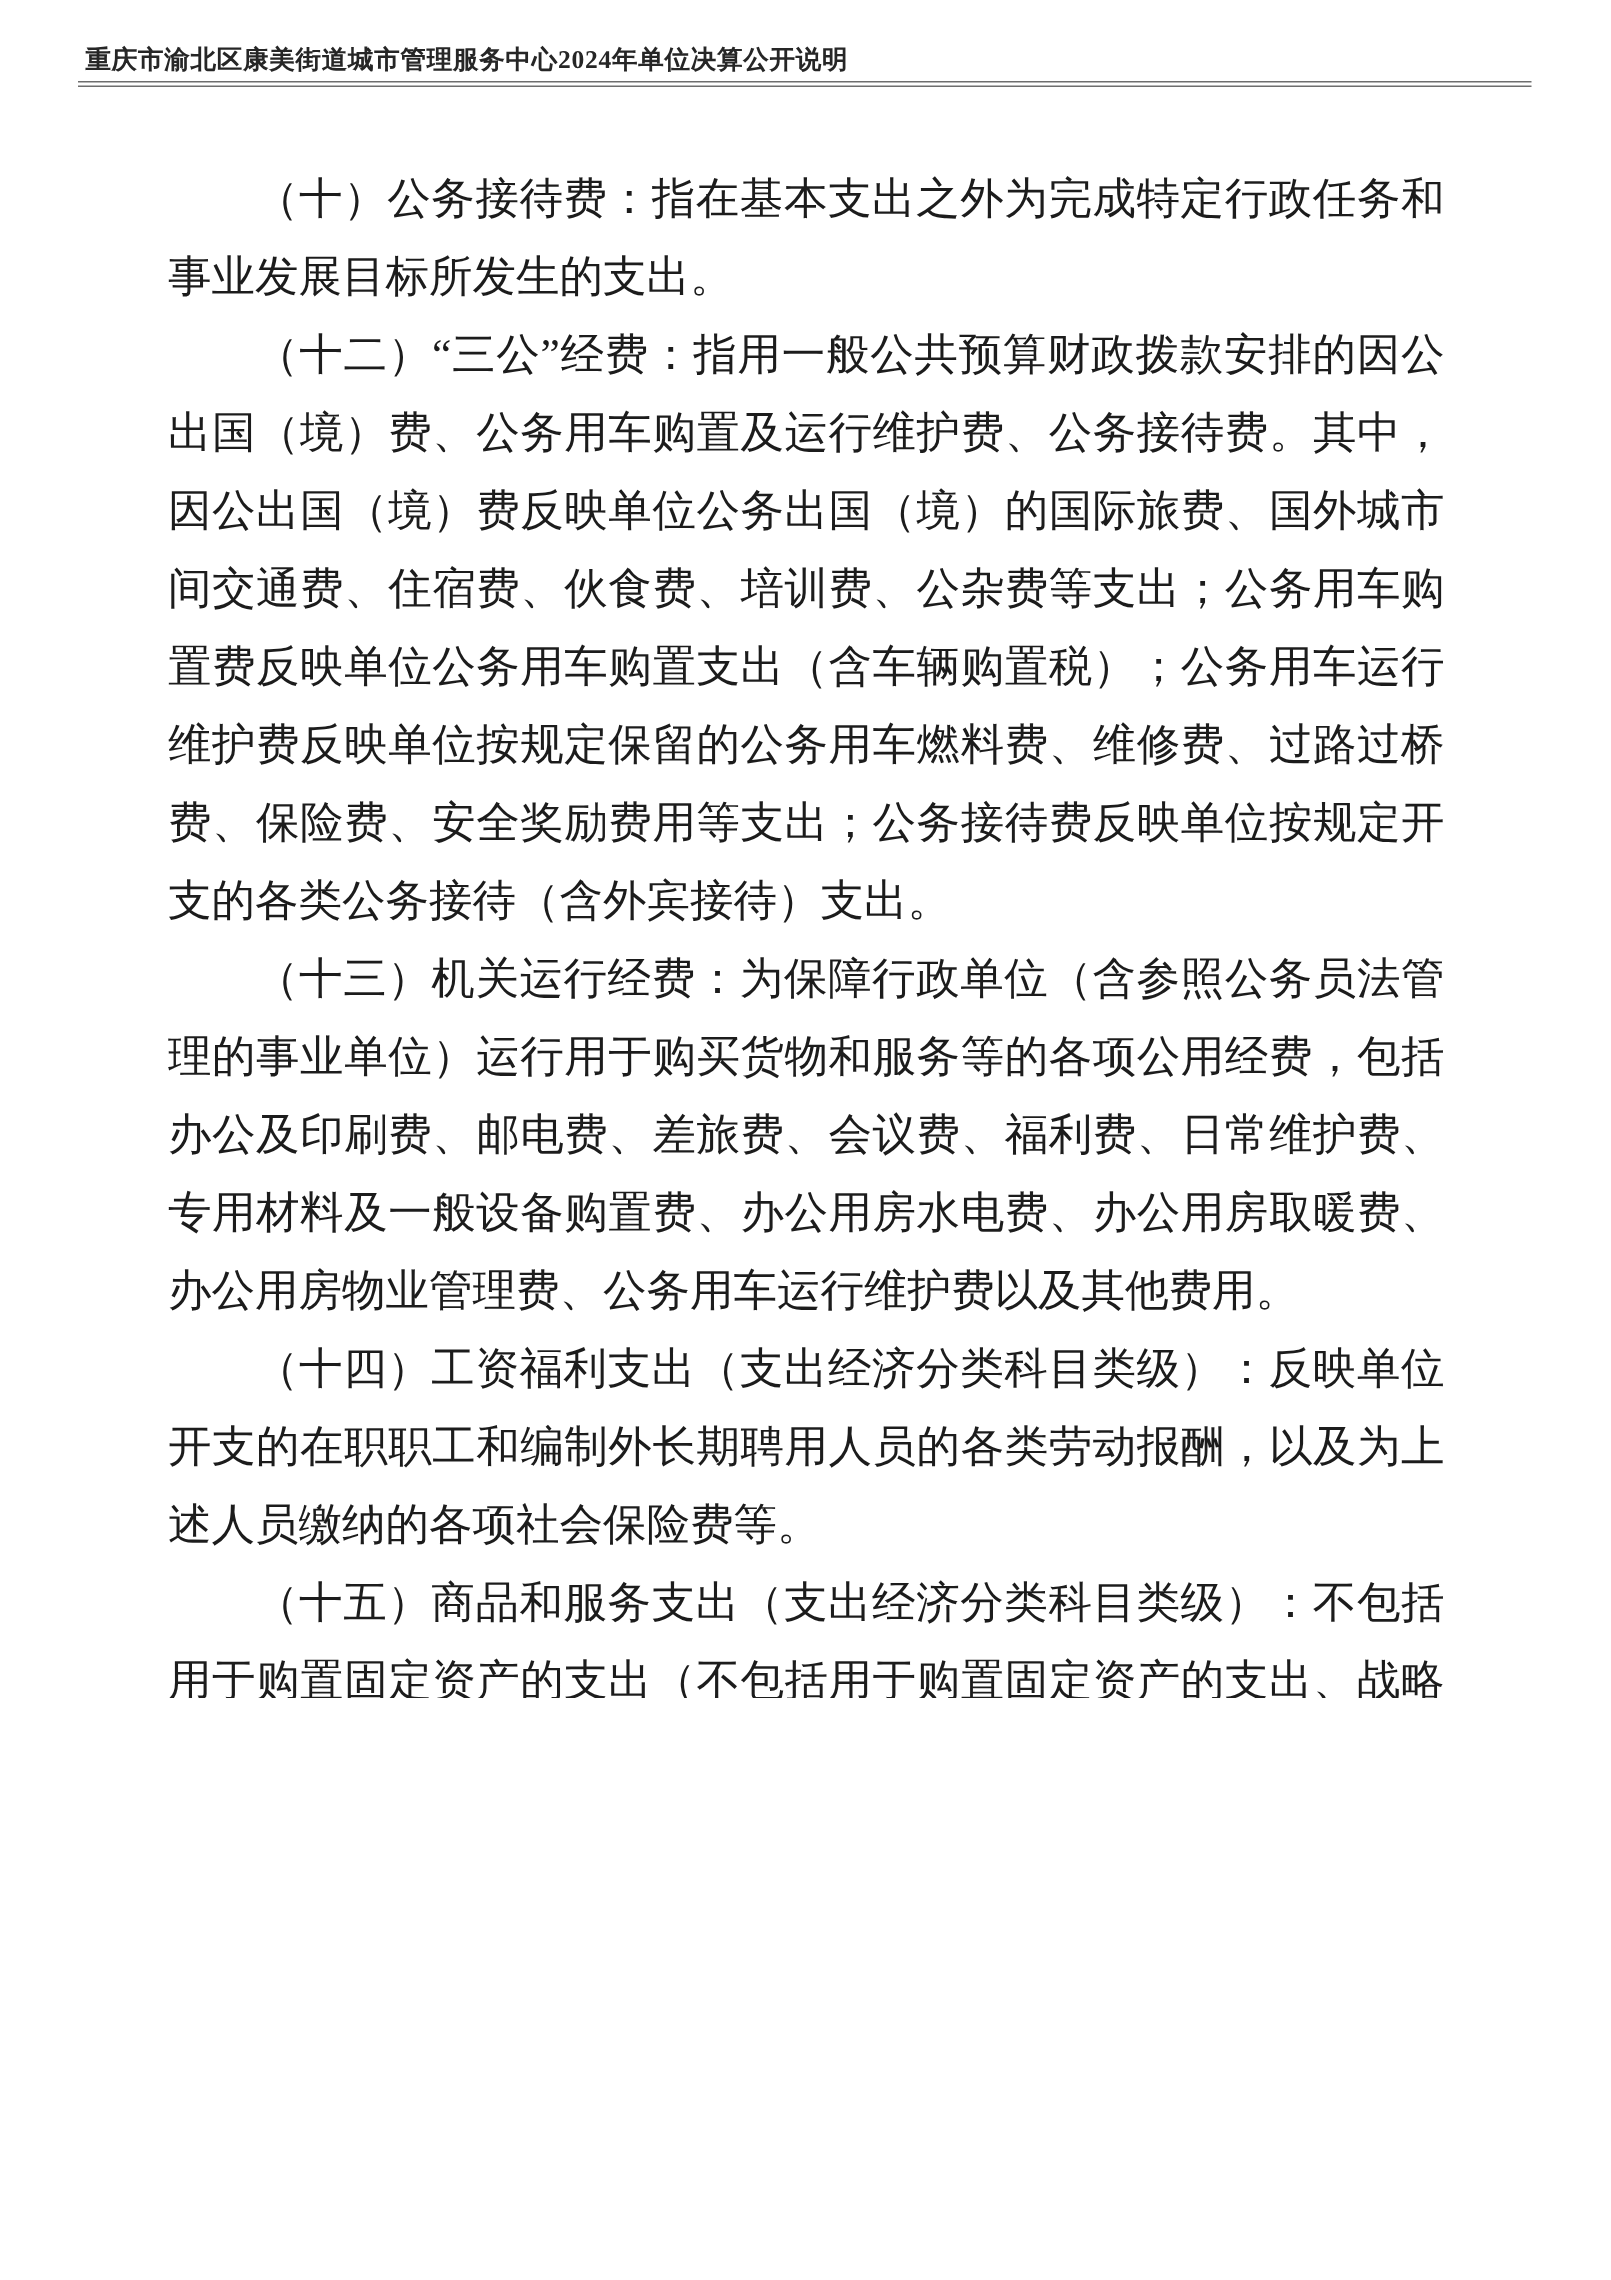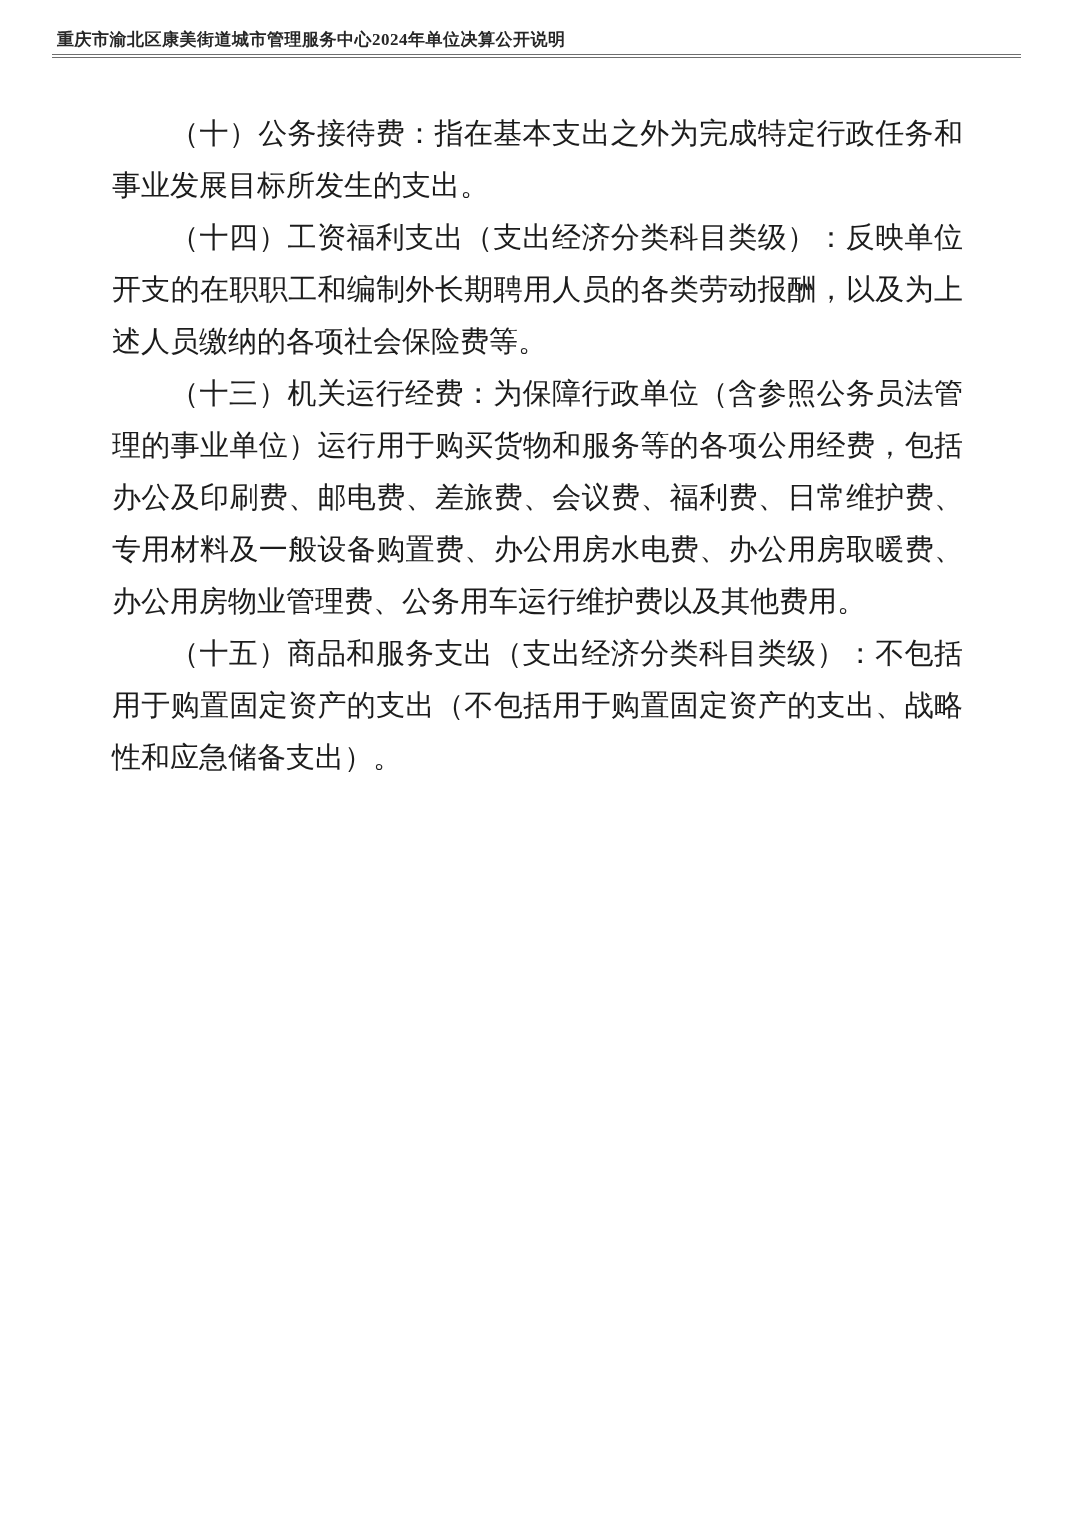--- a/index.html
+++ b/index.html
@@ -68,22 +68,23 @@
 
 <div class="page">
 
   <div class="page-header">
     <div class="header-title">重庆市渝北区康美街道城市管理服务中心2024年单位决算公开说明</div>
     <div class="header-rule"></div>
   </div>
 
   <div class="content">
     <p class="para">（十）公务接待费：指在基本支出之外为完成特定行政任务和事业发展目标所发生的支出。</p>
+    <p class="para">（十二）“三公”经费：指用一般公共预算财政拨款安排的因公出国（境）费、公务用车购置及运行维护费、公务接待费。其中，因公出国（境）费反映单位公务出国（境）的国际旅费、国外城市间交通费、住宿费、伙食费、培训费、公杂费等支出；公务用车购置费反映单位公务用车购置支出（含车辆购置税）；公务用车运行维护费反映单位按规定保留的公务用车燃料费、维修费、过路过桥费、保险费、安全奖励费用等支出；公务接待费反映单位按规定开支的各类公务接待（含外宾接待）支出。</p>
+    <p class="para">（十三）机关运行经费：为保障行政单位（含参照公务员法管理的事业单位）运行用于购买货物和服务等的各项公用经费，包括办公及印刷费、邮电费、差旅费、会议费、福利费、日常维护费、专用材料及一般设备购置费、办公用房水电费、办公用房取暖费、办公用房物业管理费、公务用车运行维护费以及其他费用。</p>
     <p class="para">（十四）工资福利支出（支出经济分类科目类级）：反映单位开支的在职职工和编制外长期聘用人员的各类劳动报酬，以及为上述人员缴纳的各项社会保险费等。</p>
-    <p class="para">（十三）机关运行经费：为保障行政单位（含参照公务员法管理的事业单位）运行用于购买货物和服务等的各项公用经费，包括办公及印刷费、邮电费、差旅费、会议费、福利费、日常维护费、专用材料及一般设备购置费、办公用房水电费、办公用房取暖费、办公用房物业管理费、公务用车运行维护费以及其他费用。</p>
     <p class="para">（十五）商品和服务支出（支出经济分类科目类级）：不包括用于购置固定资产的支出（不包括用于购置固定资产的支出、战略性和应急储备支出）。</p>
   </div>
 
   <div class="page-footer">
     <span class="page-number">-6-</span>
   </div>
 
 </div>
 
 </body></html>

